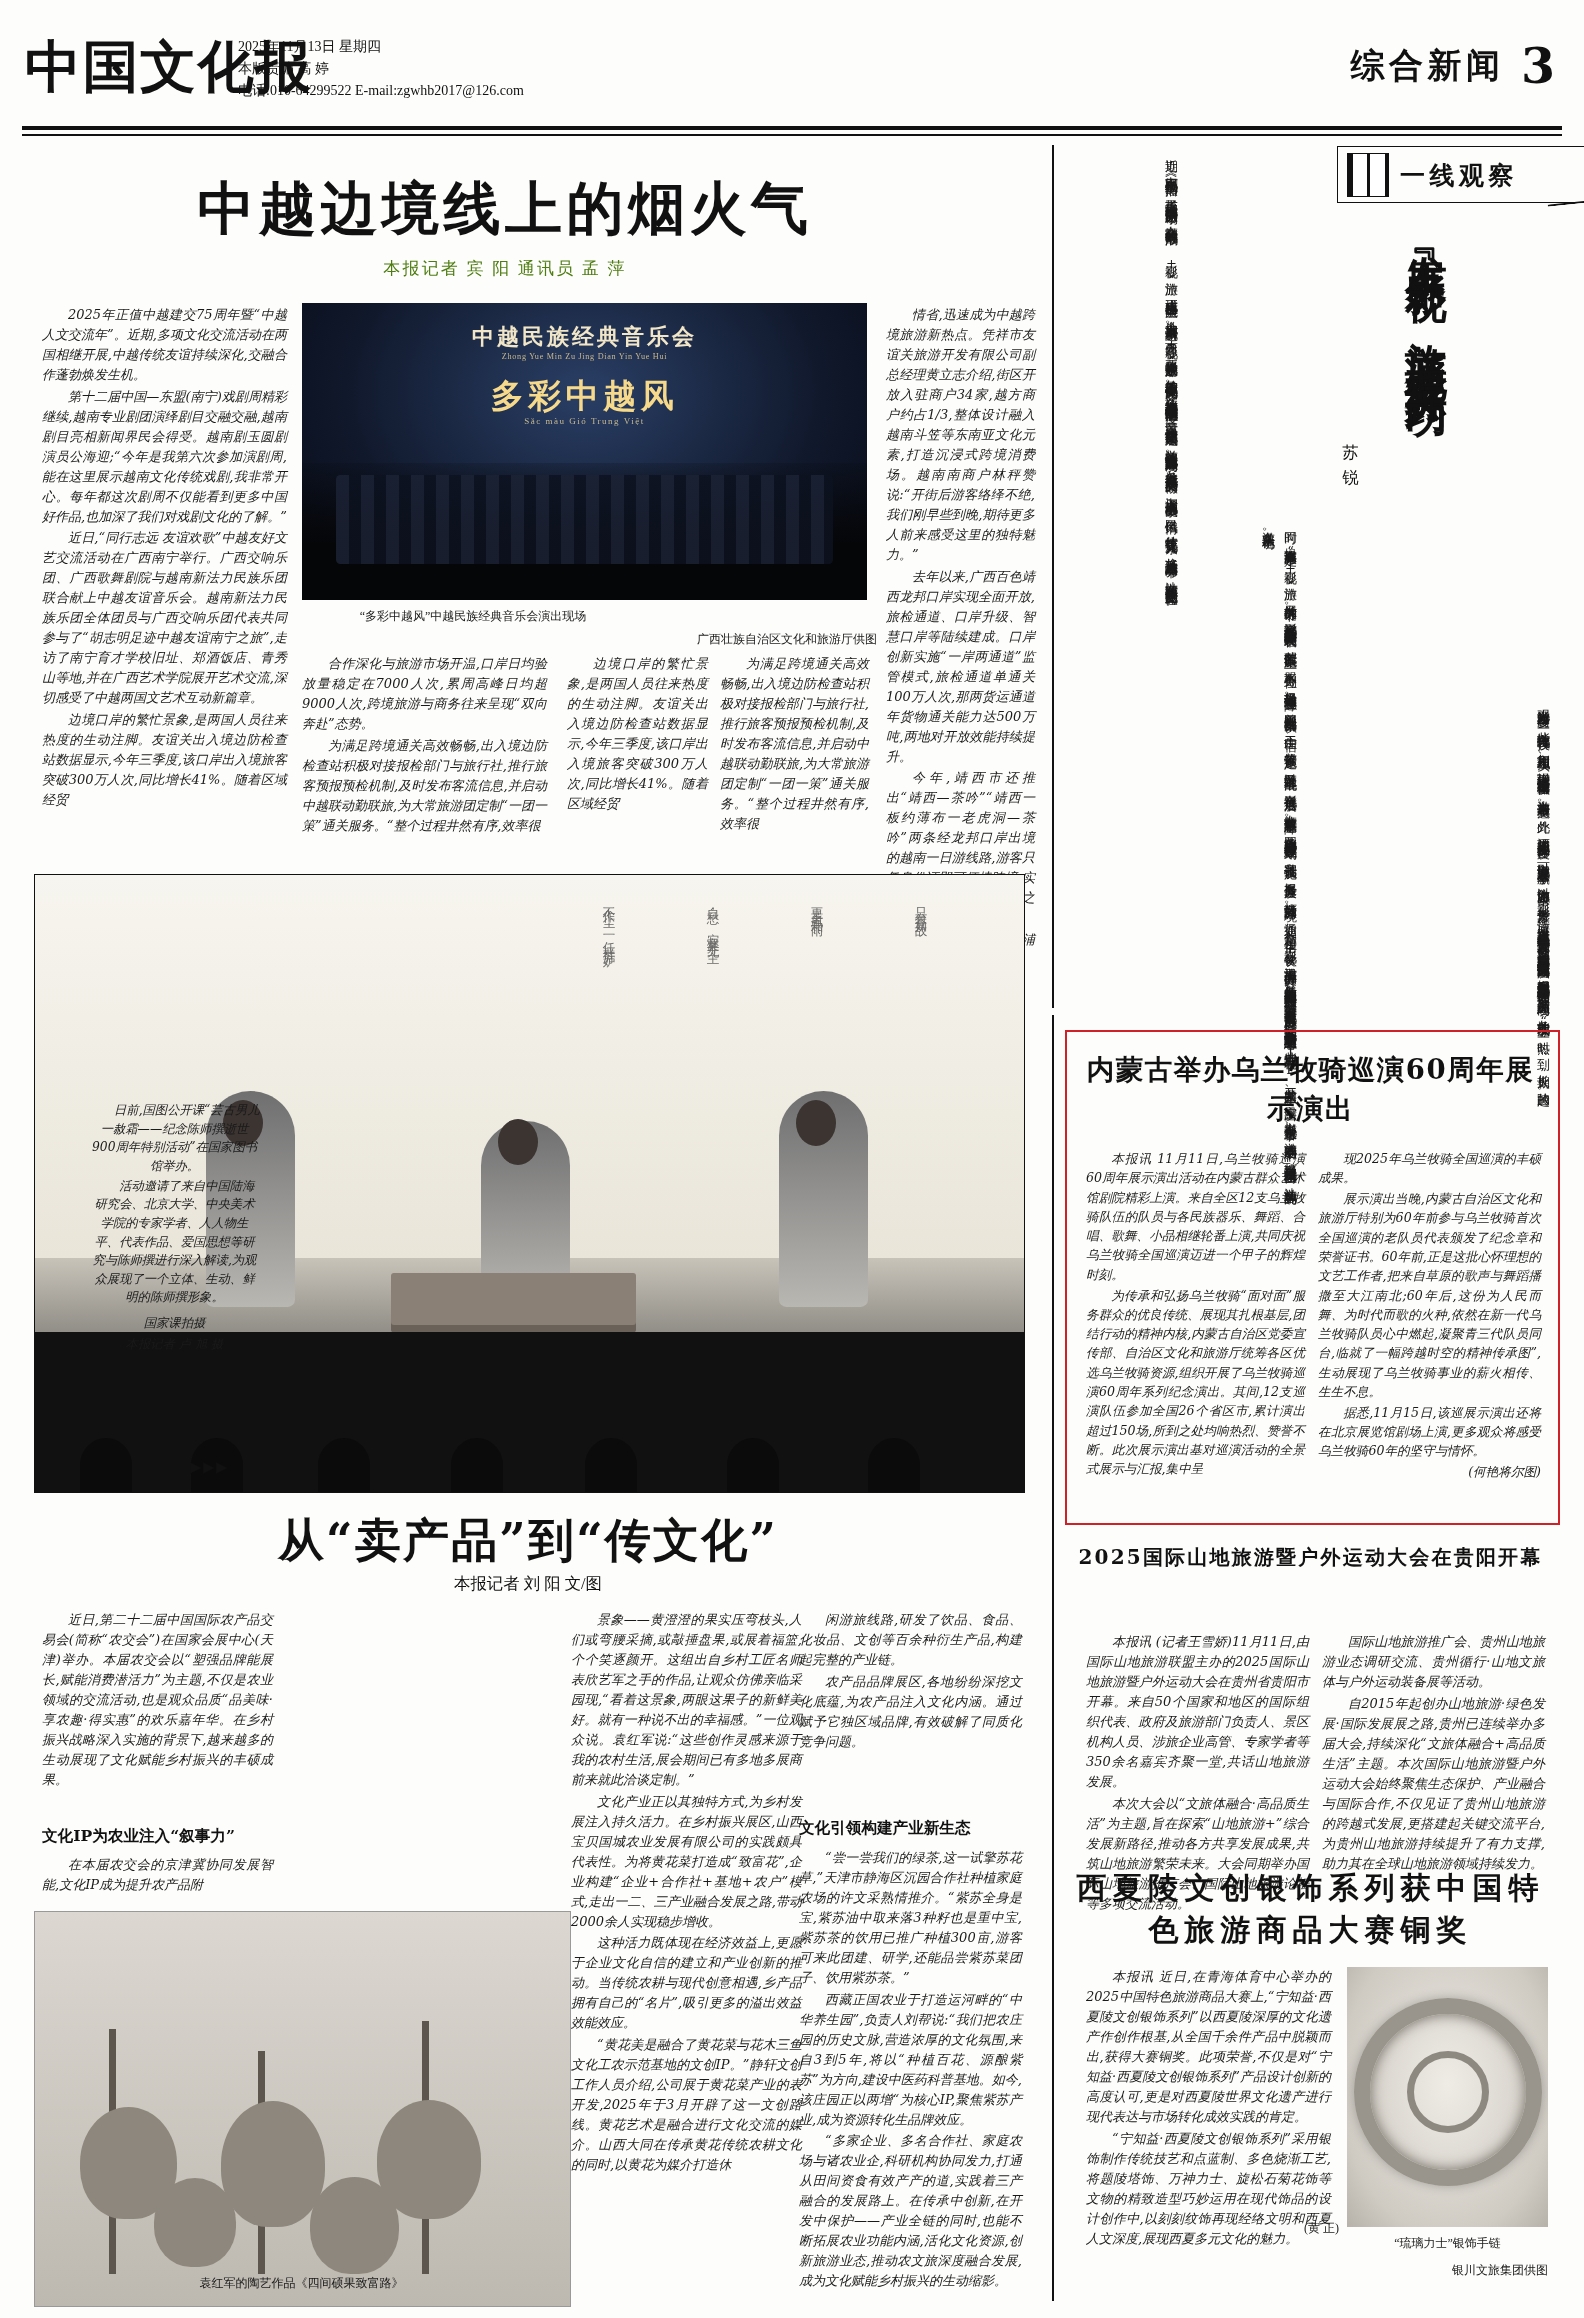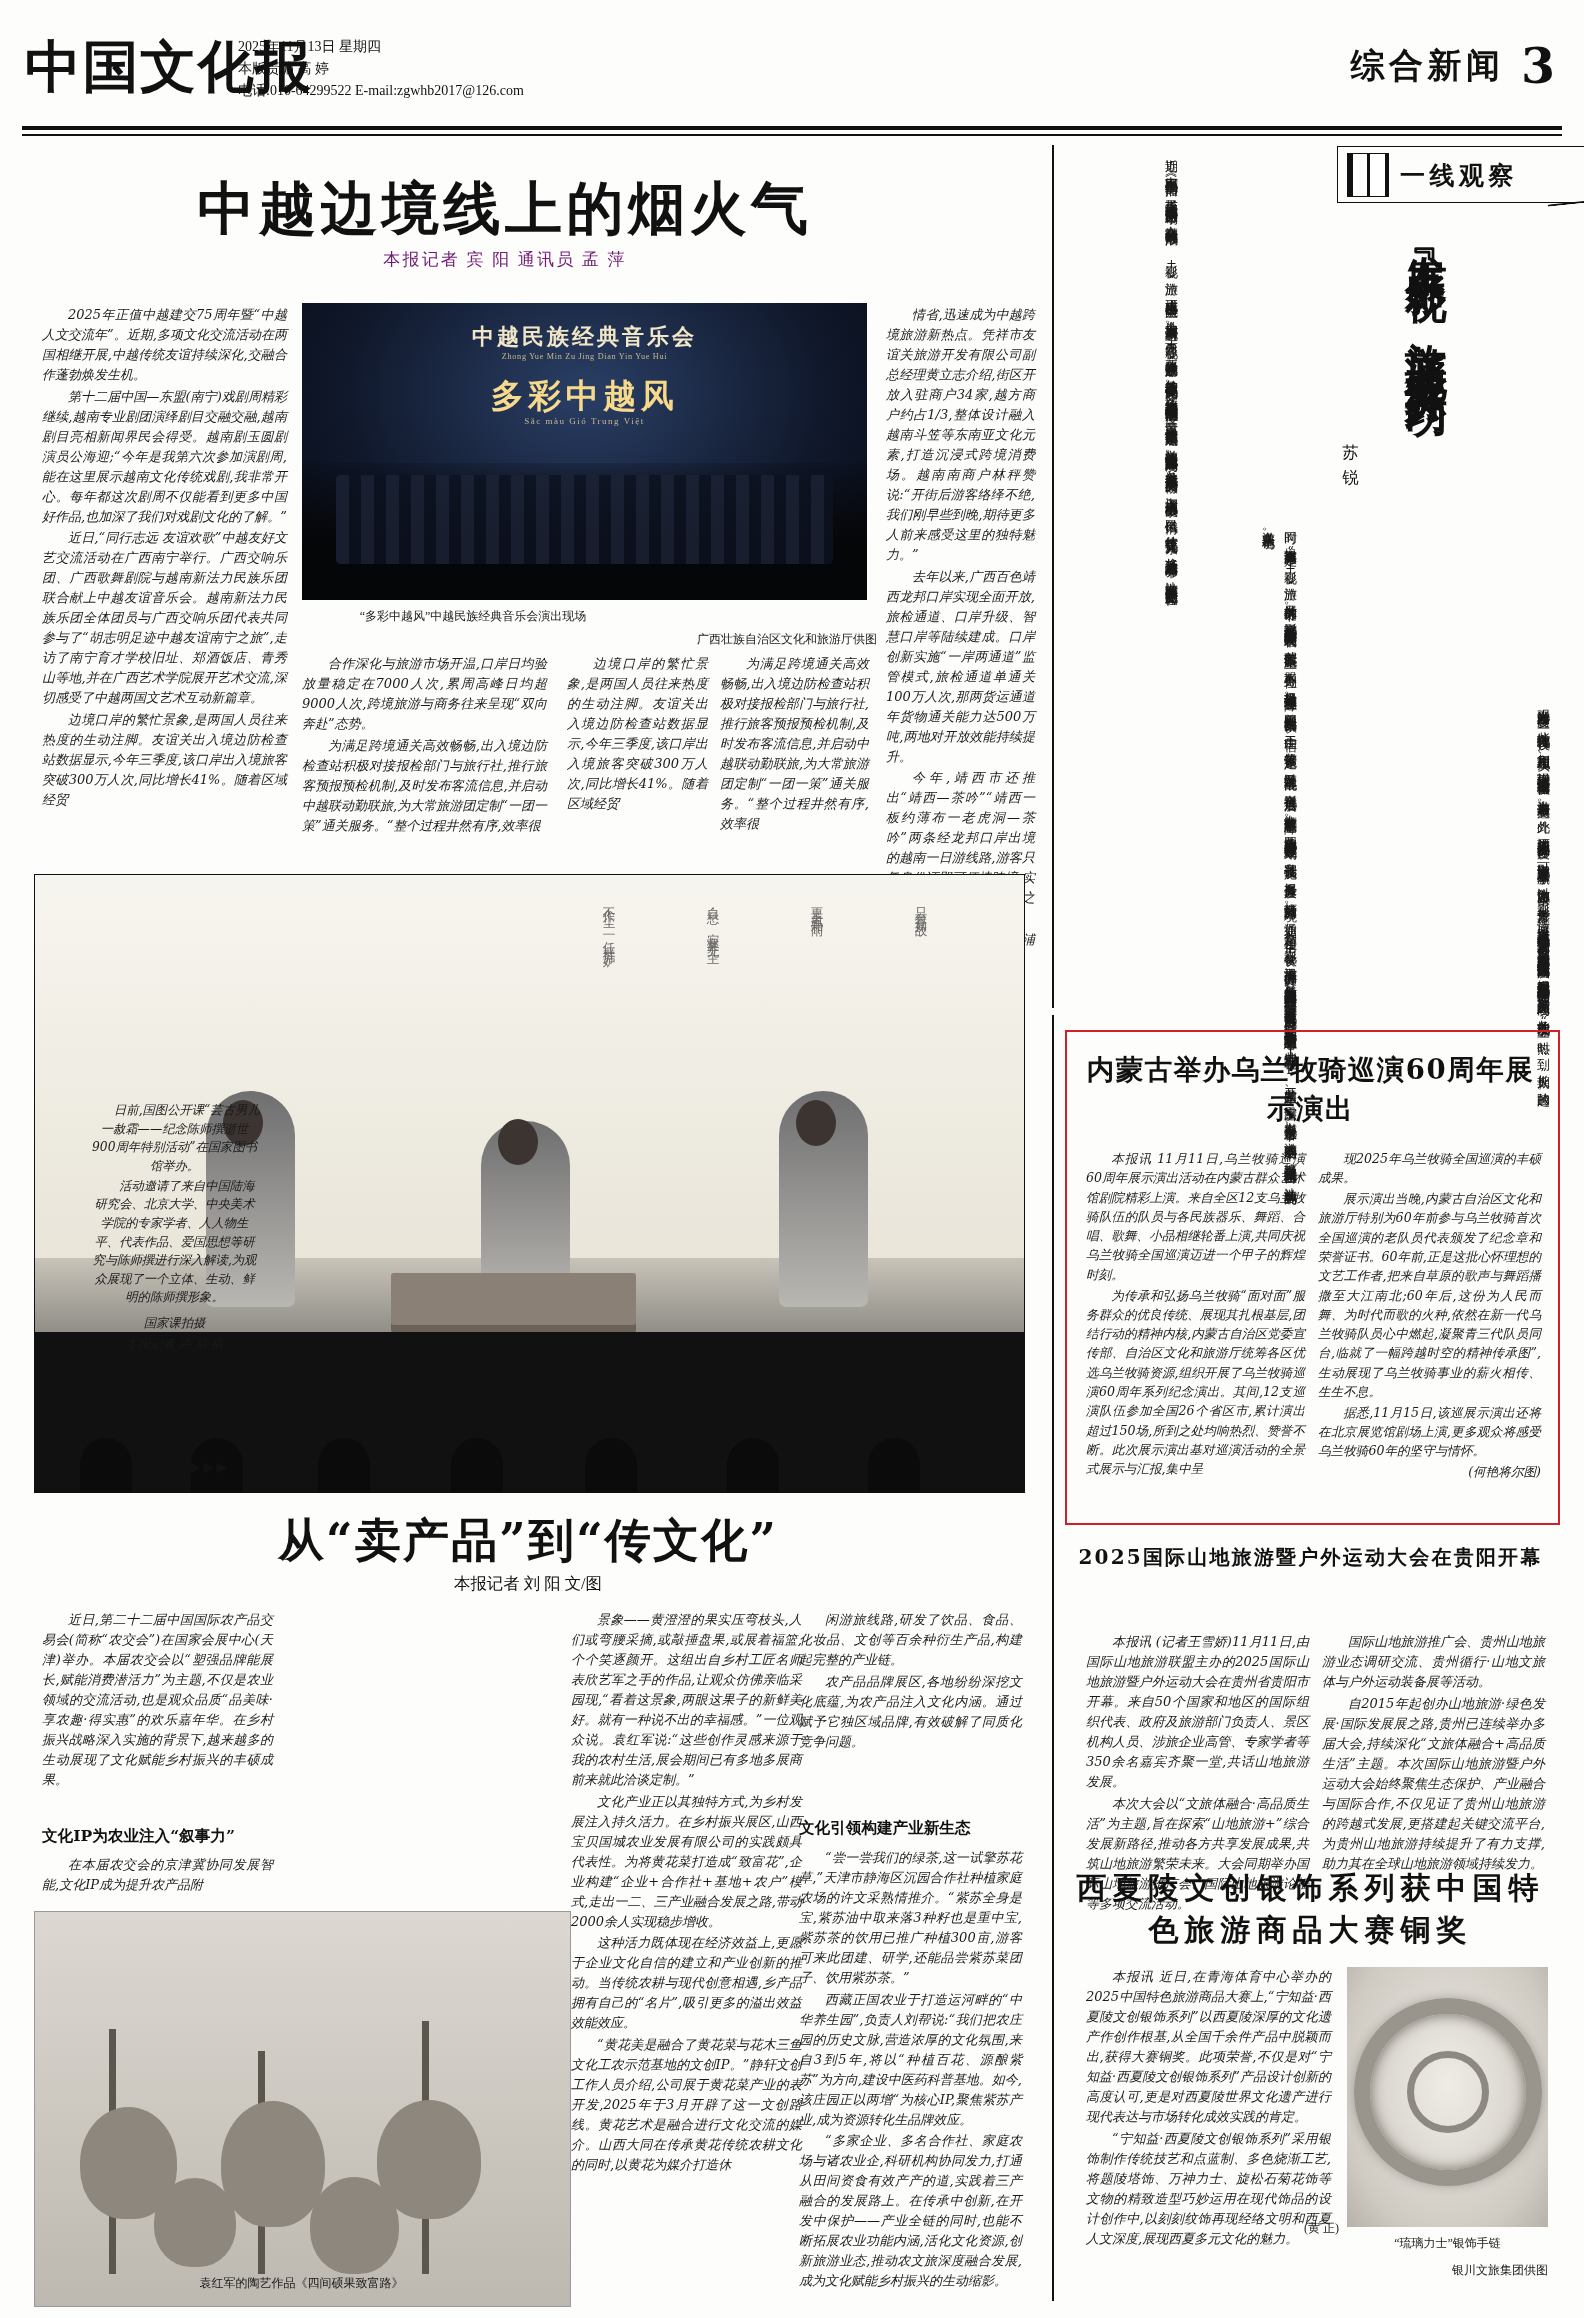--- a/index.html
+++ b/index.html
@@ -32,22 +32,22 @@
   
   .vrule{position:absolute;width:1.5px;background:#111;}
 
   
   .headline1{
     position:absolute;left:126px;top:171px;width:758px;text-align:center;
     font-family:"DejaVu Serif", serif;font-weight:bold;font-size:57px;color:#111;
     letter-spacing:4.5px;
   }
   .byline1{
-    position:absolute;left:126px;top:248px;width:758px;text-align:center;
-    font-size:17px;color:#701a75;letter-spacing:2.2px;
+    position:absolute;left:126px;top:257px;width:758px;text-align:center;
+    font-size:17px;color:#4d7c0f;letter-spacing:2.2px;
   }
 
   
   .col{
     position:absolute;font-size:13px;line-height:20px;color:#1a1a1a;
     text-align:justify;text-justify:inter-ideograph;
     font-family:"DejaVu Serif", serif;
   }
   .col p{margin:0 0 1.5px 0;text-indent:2em;font-style:italic;}
 

